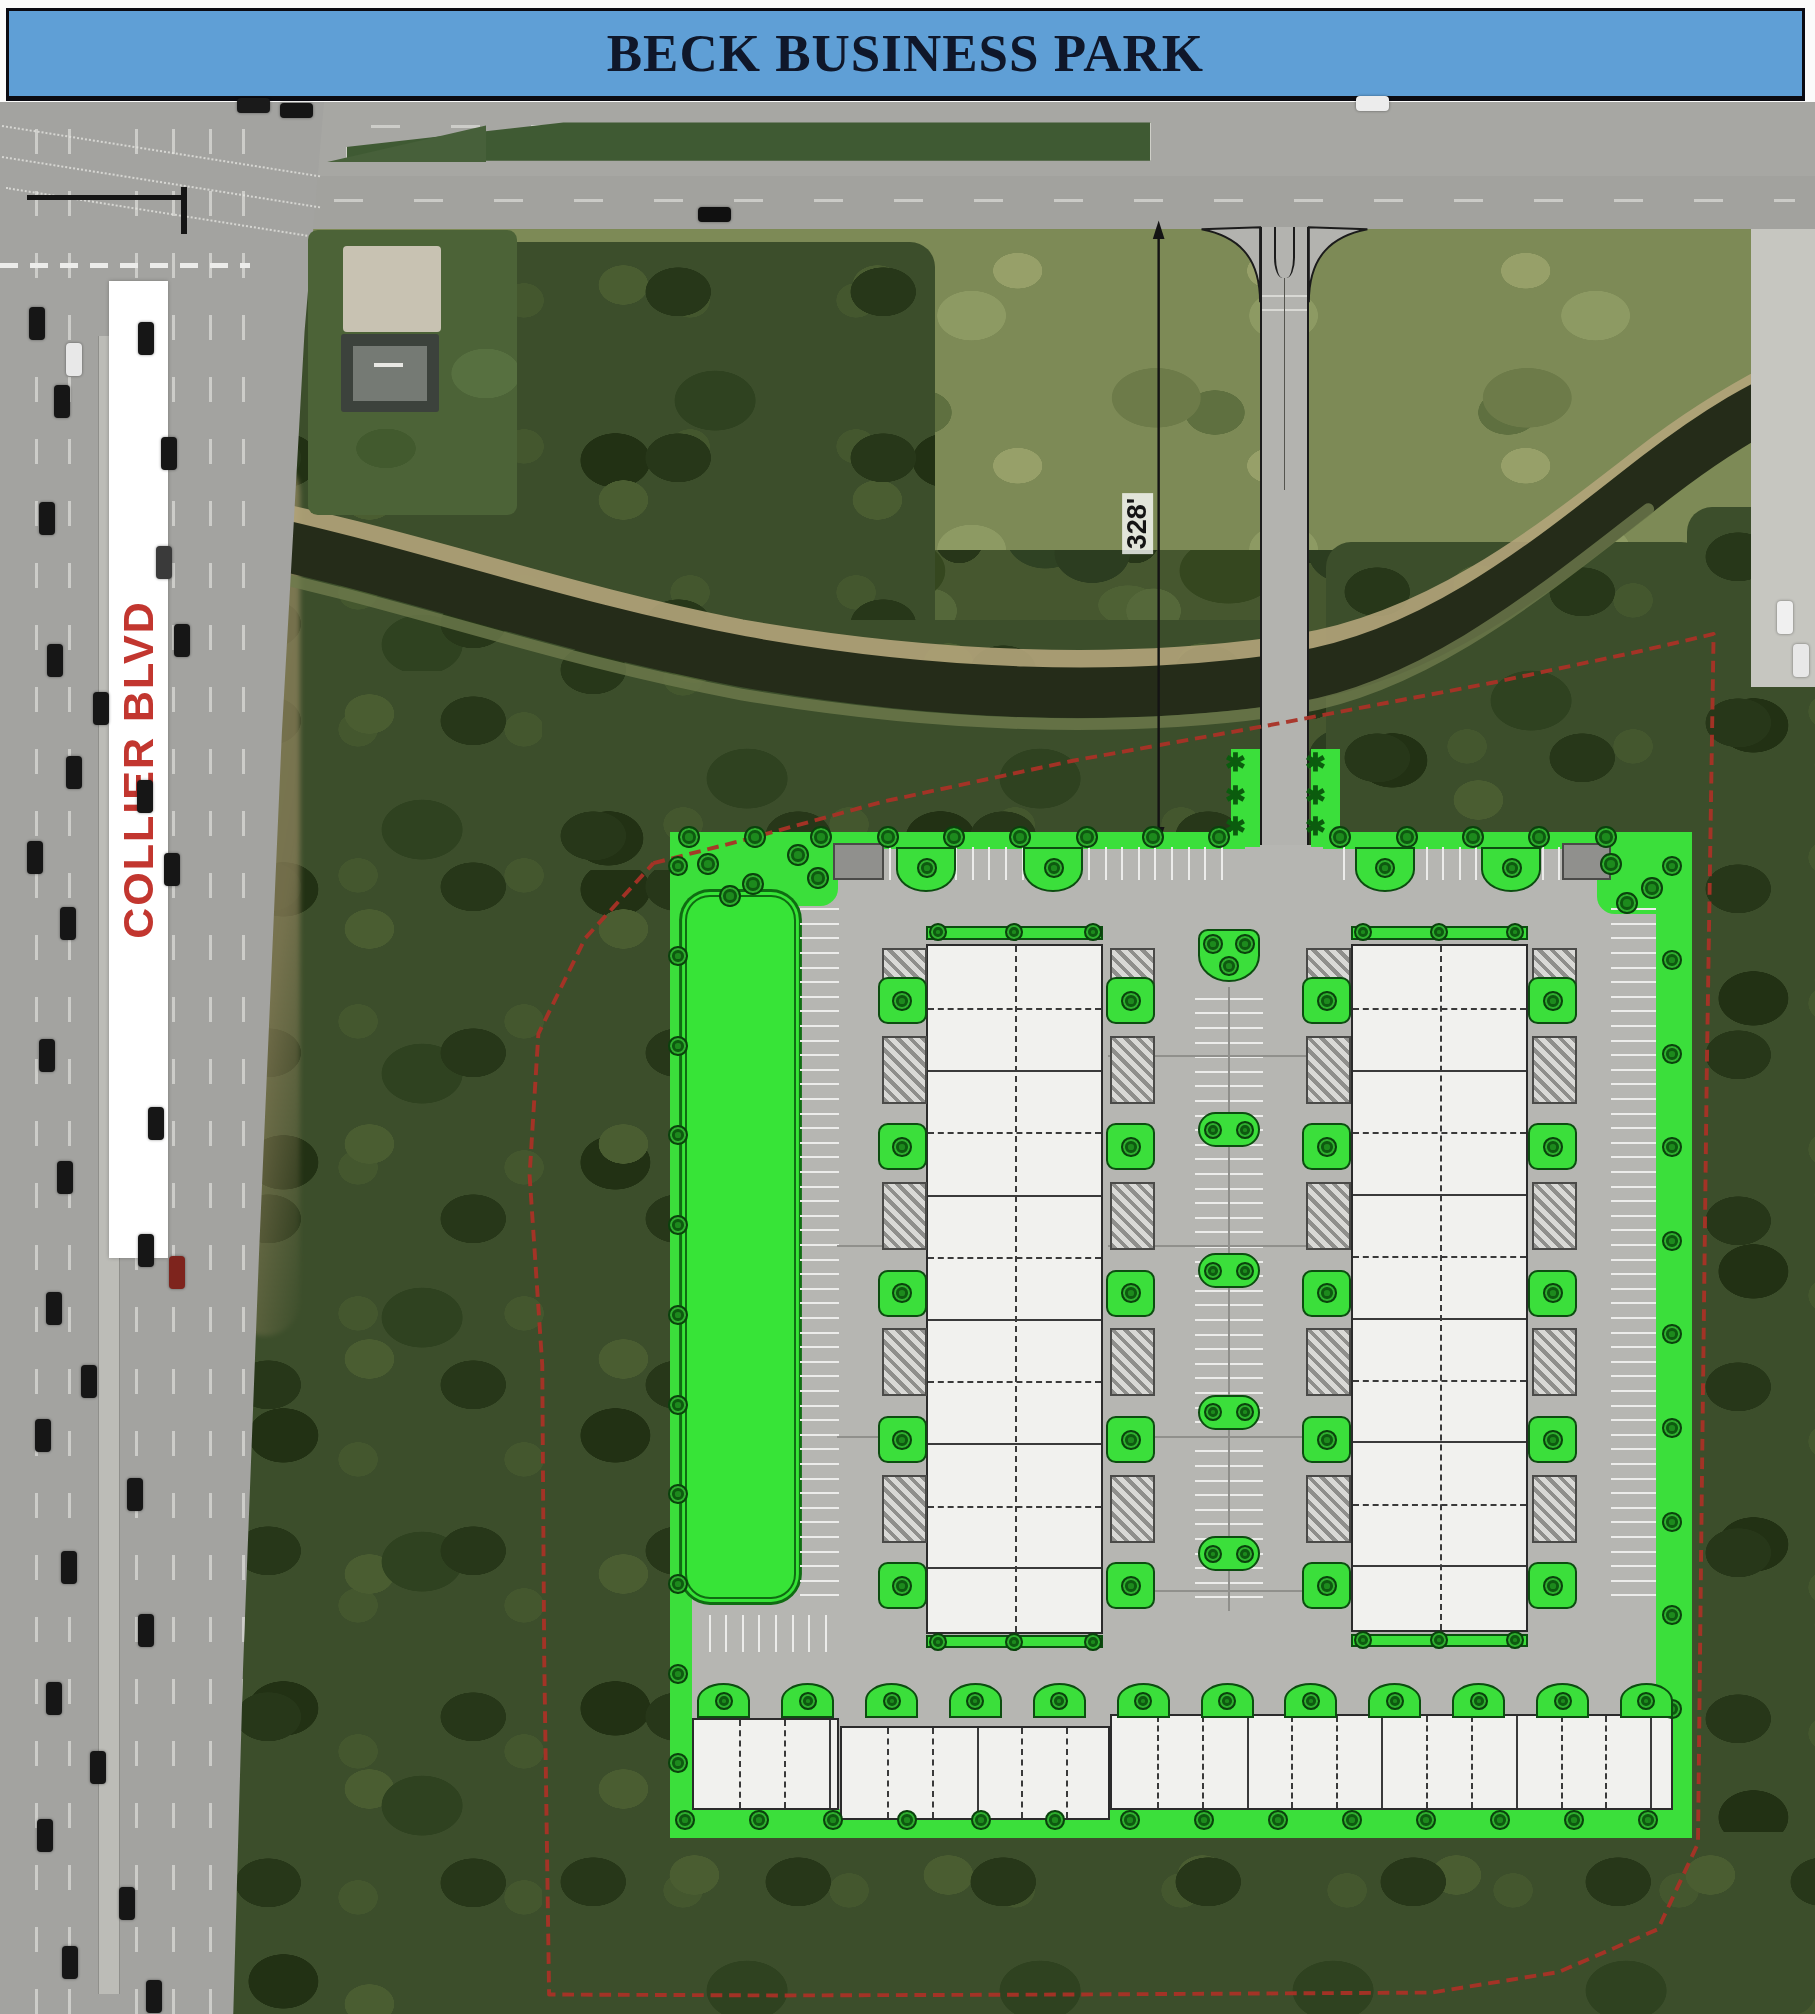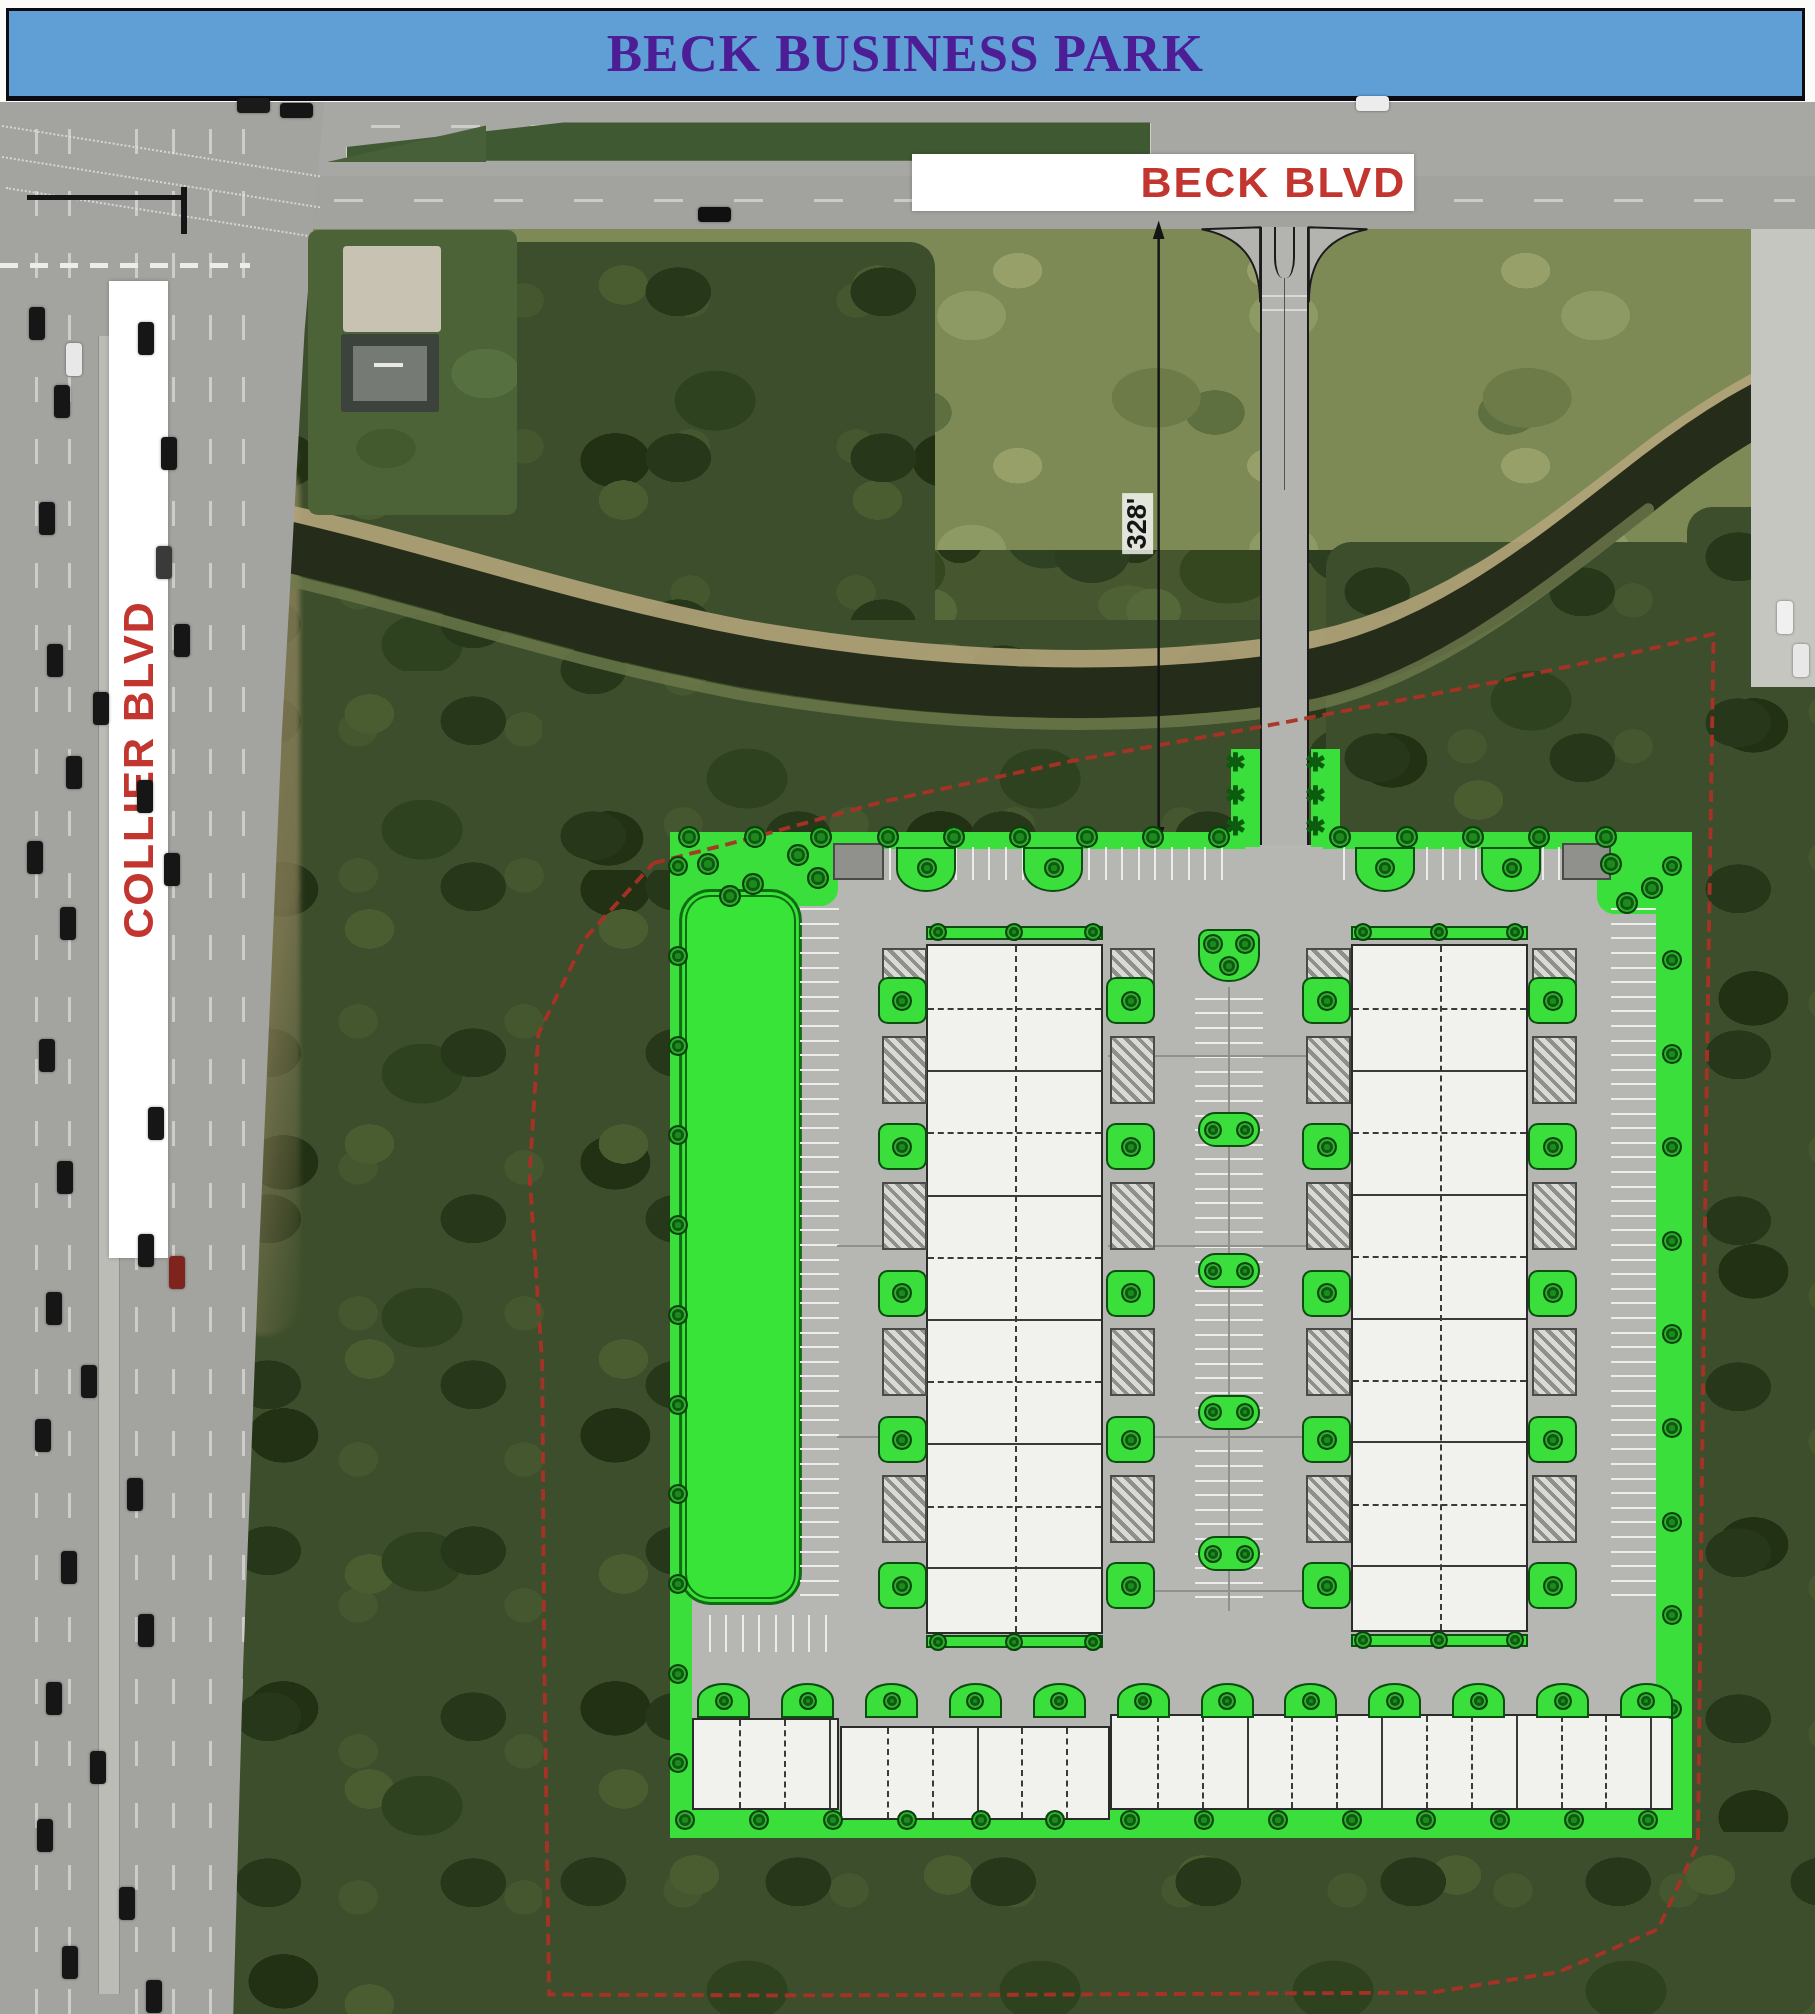--- a/index.html
+++ b/index.html
@@ -86,21 +86,21 @@
   #collier-label span{transform:rotate(-90deg);white-space:nowrap;font-size:43px;letter-spacing:2px;}
   #dim-label{left:1116px;top:478px;width:43px;height:90px;display:flex;align-items:center;justify-content:center;}
   #dim-label span{transform:rotate(-90deg);white-space:nowrap;font-size:27px;font-weight:bold;
                   color:#151515;background:rgba(255,255,255,.78);padding:0 4.9px;}
 
   
   #banner{left:5.9px;top:7.8px;width:1799px;height:93px;background:#5f9fd6;
           border:3.9px solid #0b0b12;border-bottom-width:5.9px;display:flex;
           align-items:center;justify-content:center;}
   #banner-title{position:static;font-family:"Liberation Serif",serif;font-weight:bold;
-          font-size:53px;color:#4c1d95;letter-spacing:1px;}
+          font-size:53px;color:#0f172a;letter-spacing:1px;}
   svg{overflow:visible;}
 </style>
 </head>
 <body>
 
 <div id="stage">
 
   <div class="aerial-base"></div>
 
   <div class="grass" style="left:878px;top:222px;width:938px;height:328px;"></div>
@@ -261,23 +261,20 @@
 
   <div class="tear" style="left:1198px;top:929px;width:62px;height:53px;"></div>
 
   <svg style="left:0;top:0;width:1816px;height:2015px;" viewBox="0 0 1862 2066" width="1816" height="2015">
     <polyline points="670,885 760,862 905,822 1100,780 1310,742 1530,700 1680,668 1757,650 1750,1100 1745,1520 1741,1890 1700,1978 1598,2022 1468,2043 1100,2045 800,2046 563,2045 558,1700 556,1400 543,1205 552,1060 600,962 670,885" fill="none" stroke="#a93226" stroke-width="4" stroke-dasharray="12 7" stroke-linejoin="round" opacity="0.95"></polyline>
     <line x1="1188" y1="240" x2="1188" y2="853" stroke="#141414" stroke-width="2.5"></line>
     <polygon points="1188,226 1182,245 1194,245" fill="#141414"></polygon>
     <polygon points="1188,866 1182,848 1194,848" fill="#141414"></polygon>
   </svg>
 
-  <div class="roadlabel" id="beck-label">
-    <span>BECK BLVD</span>
-  </div>
   <div class="roadlabel" id="collier-label">
     <span>COLLIER BLVD</span>
   </div>
   <div id="dim-label">
     <span>328'</span>
   </div>
 
   <div id="banner">
     <span id="banner-title">BECK BUSINESS PARK</span>
   </div>

